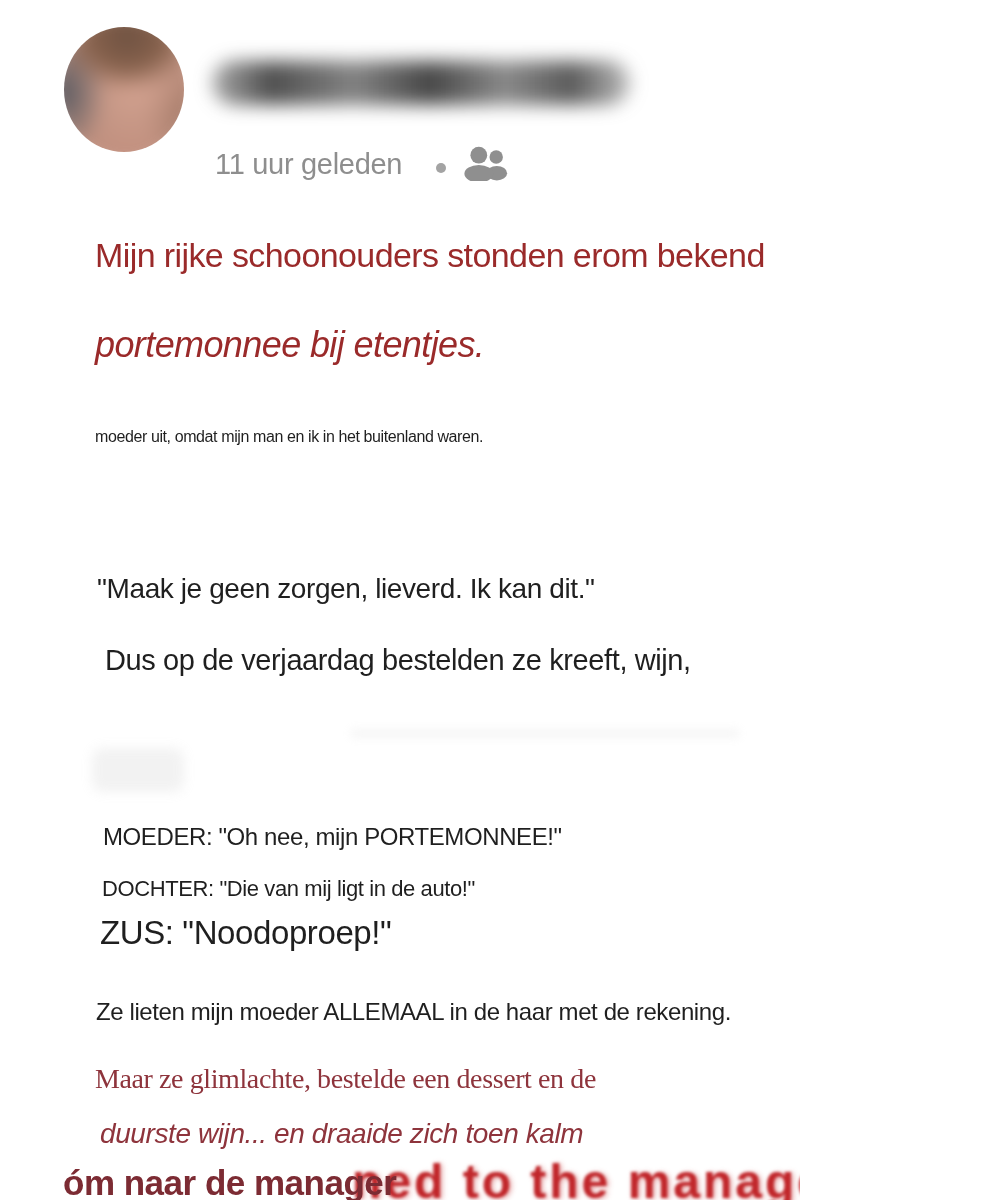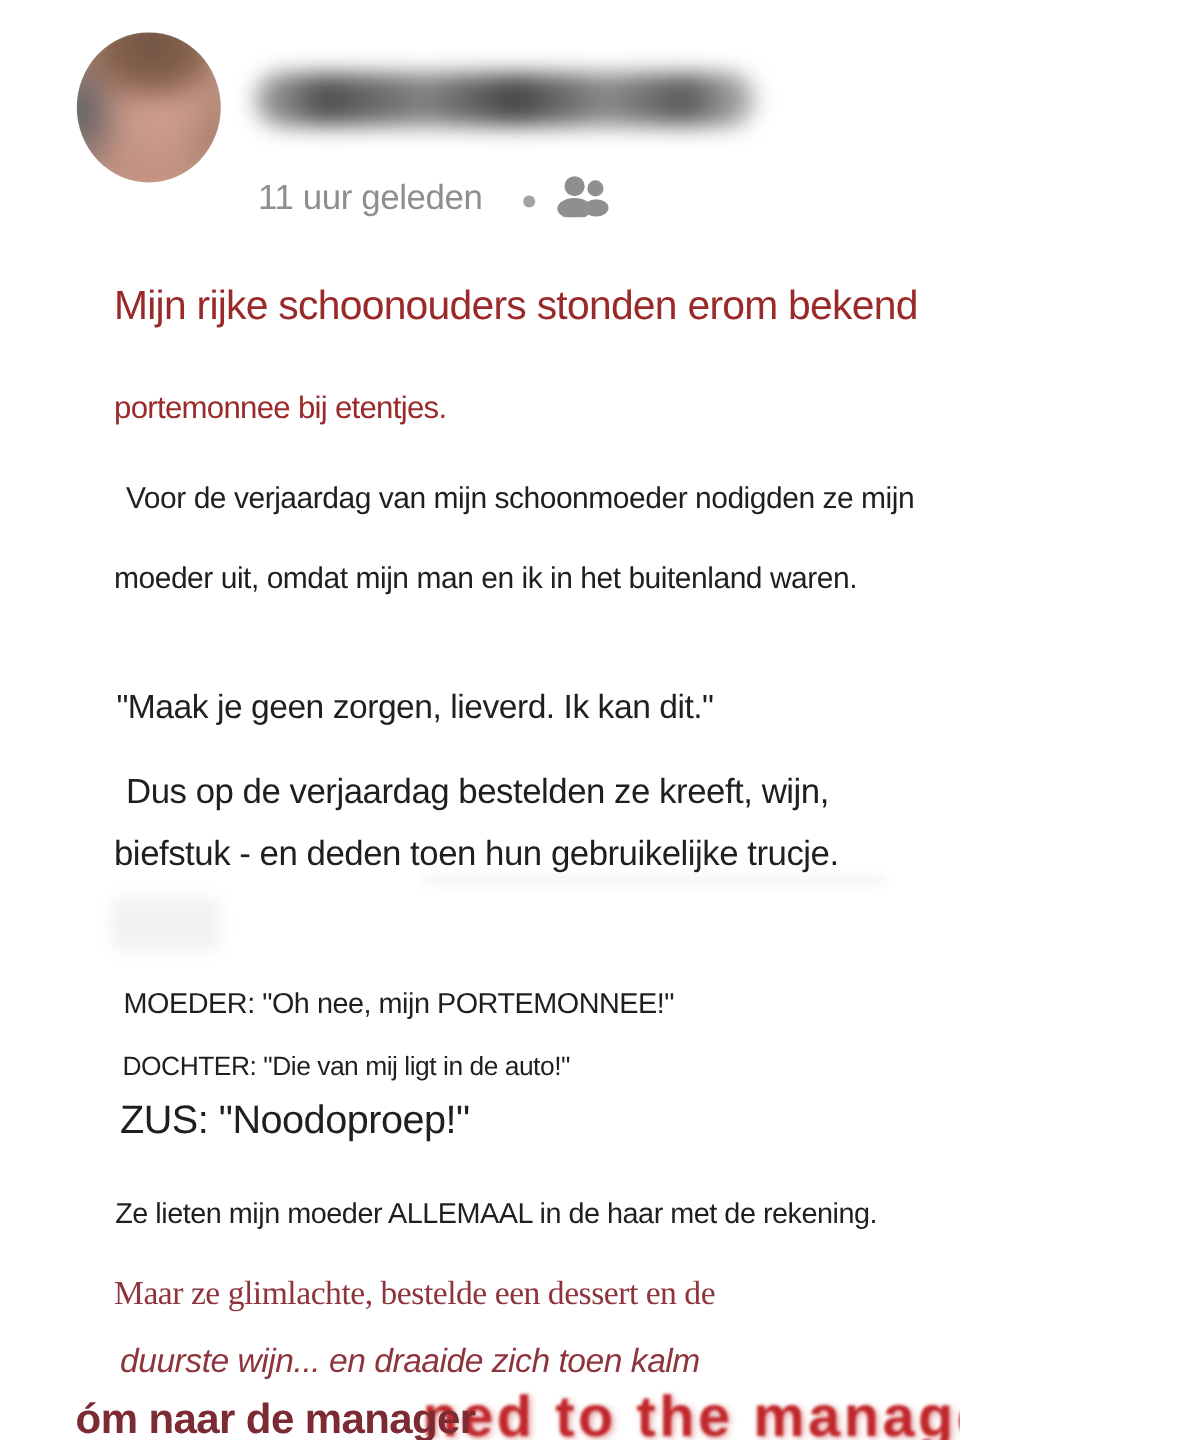--- a/index.html
+++ b/index.html
@@ -61,26 +61,26 @@
   .friends-icon { margin-left: 17px; margin-top: 4px; }
 
   
   .title-line {
     color: #9a2a2a;
     font-weight: 500;
     letter-spacing: -0.6px;
   }
   .t1 { left: 95px; top: 216px; font-size: 34px; margin-top: 20px; }
   .t2 { left: 97px; top: 269px; font-size: 34px; }
-  .t3 { left: 95px; top: 324px; font-size: 26px; }
+  .t3 { left: 95px; top: 324px; font-size: 36px; font-style: italic; }
 
   
   .body-line { color: #1f1f1f; letter-spacing: -0.4px; }
   .p1a { left: 105px; top: 401px; font-size: 25px; }
-  .p1b { left: 95px;  top: 468px; font-size: 25px; }
+  .p1b { left: 95px;  top: 428px; font-size: 16px; }
   .p2a { left: 102px; top: 520px; font-size: 28px; }
   .p2b { left: 97px;  top: 573px; font-size: 28px; }
   .p3a { left: 105px; top: 644px; font-size: 29px; }
   .p3b { left: 95px;  top: 696px; font-size: 29px; }
 
   .d-moeder  { left: 103px; top: 823px; font-size: 24px; }
   .d-dochter { left: 102px; top: 876px; font-size: 22px; }
   .d-zus     { left: 100px; top: 914px; font-size: 33px; }
 
   .aftermath { left: 96px; top: 998px; font-size: 24px; }
@@ -141,27 +141,25 @@
         <circle cx="27.5" cy="10" r="5.6"></circle>
         <ellipse cx="28" cy="23.5" rx="8.6" ry="6"></ellipse>
         <ellipse cx="13" cy="24" rx="12" ry="7.3"></ellipse>
       </svg>
     </span>
   </div>
 
   <div class="abs title-line t1">Mijn rijke schoonouders stonden erom bekend</div>
   <div class="abs title-line t3">portemonnee bij etentjes.</div>
 
-  <div class="abs body-line p1a">Voor de verjaardag van mijn schoonmoeder nodigden ze mijn</div>
   <div class="abs body-line p1b">moeder uit, omdat mijn man en ik in het buitenland waren.</div>
 
   <div class="abs body-line p2b">"Maak je geen zorgen, lieverd. Ik kan dit."</div>
 
   <div class="abs body-line p3a">Dus op de verjaardag bestelden ze kreeft, wijn,</div>
-  <div class="abs body-line p3b">biefstuk - en deden toen hun gebruikelijke trucje.</div>
 
   <div class="abs smudge1"></div>
   <div class="abs smudge2"></div>
 
   <div class="abs body-line d-moeder">MOEDER: "Oh nee, mijn PORTEMONNEE!"</div>
   <div class="abs body-line d-dochter">DOCHTER: "Die van mij ligt in de auto!"</div>
   <div class="abs body-line d-zus">ZUS: "Noodoproep!"</div>
 
   <div class="abs body-line aftermath">Ze lieten mijn moeder ALLEMAAL in de haar met de rekening.</div>
 

